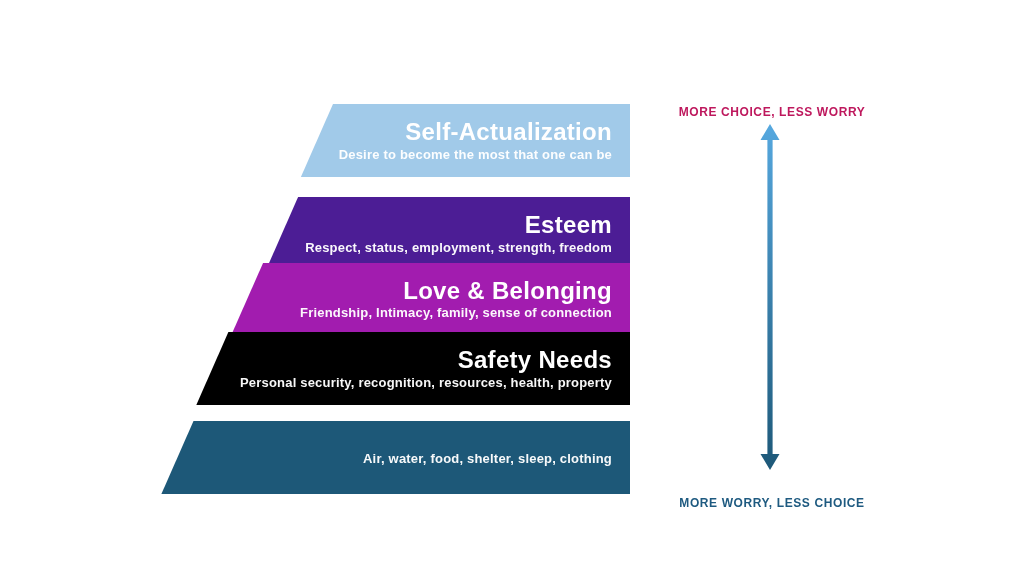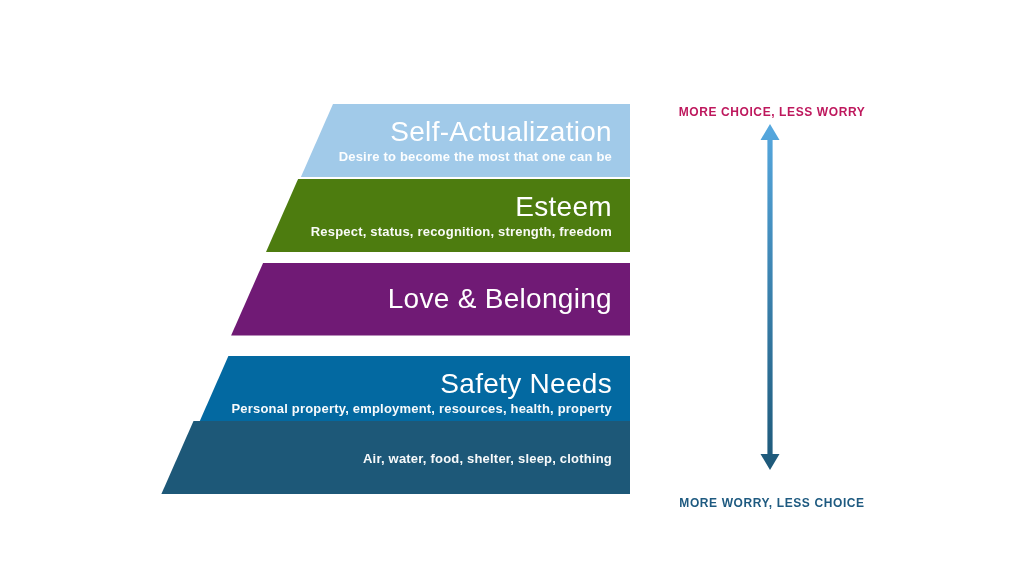--- a/index.html
+++ b/index.html
@@ -26,22 +26,22 @@
     box-sizing: border-box;
     display: flex;
     flex-direction: column;
     justify-content: center;
     align-items: flex-end;
     padding-right: 18px;
     color: #ffffff;
     text-align: right;
   }
   .tier-label {
-    font-size: 28px;
-    font-weight: 400;
+    font-size: 24px;
+    font-weight: 700;
     line-height: 1.05;
     letter-spacing: 0.3px;
     white-space: nowrap;
   }
   .tier-desc {
     font-size: 13px;
     font-weight: 700;
     margin-top: 2px;
     letter-spacing: 0.2px;
     white-space: nowrap;
@@ -69,30 +69,31 @@
 </head>
 <body>
 
 <div class="stage">
 
   <div class="pyramid">
       <div class="tier" style="top: 0px; background: rgb(161, 202, 233); clip-path: polygon(178px 0px, 100% 0px, 100% 100%, 145.9px 100%);">
       <div class="tier-label">Self-Actualization</div>
       <div class="tier-desc">Desire to become the most that one can be</div>
     </div>
-      <div class="tier" style="top: 75px; background: #4d7c0f; clip-path: polygon(143.1px 0px, 100% 0px, 100% 100%, 111px 100%);">
+      <div class="tier" style="top: 93px; background: #4c1d95; clip-path: polygon(143.1px 0px, 100% 0px, 100% 100%, 111px 100%);">
       <div class="tier-label">Esteem</div>
-      <div class="tier-desc">Respect, status, recognition, strength, freedom</div>
+      <div class="tier-desc">Respect, status, employment, strength, freedom</div>
     </div>
-      <div class="tier" style="top: 158.5px; background: #701a75; clip-path: polygon(108.3px 0px, 100% 0px, 100% 100%, 76.1px 100%);">
+      <div class="tier" style="top: 158.5px; background: #a21caf; clip-path: polygon(108.3px 0px, 100% 0px, 100% 100%, 76.1px 100%);">
       <div class="tier-label">Love &amp; Belonging</div>
+      <div class="tier-desc">Friendship, Intimacy, family, sense of connection</div>
     </div>
-      <div class="tier" style="top: 252px; background: #0369a1; clip-path: polygon(73.4px 0px, 100% 0px, 100% 100%, 41.3px 100%);">
+      <div class="tier" style="top: 228px; background: #000000; clip-path: polygon(73.4px 0px, 100% 0px, 100% 100%, 41.3px 100%);">
       <div class="tier-label">Safety Needs</div>
-      <div class="tier-desc">Personal property, employment, resources, health, property</div>
+      <div class="tier-desc">Personal security, recognition, resources, health, property</div>
     </div>
       <div class="tier" style="top: 317px; background: rgb(29, 88, 120); clip-path: polygon(38.5px 0px, 100% 0px, 100% 100%, 6.4px 100%);">
       <div class="tier-desc">Air, water, food, shelter, sleep, clothing</div>
     </div>
     </div>
 
   <div class="arrow-label top" style="color: #be185d;">MORE CHOICE, LESS WORRY</div>
 
   <div class="arrow-wrap">
     <svg width="30" height="346" viewBox="0 0 30 346" aria-hidden="true">

